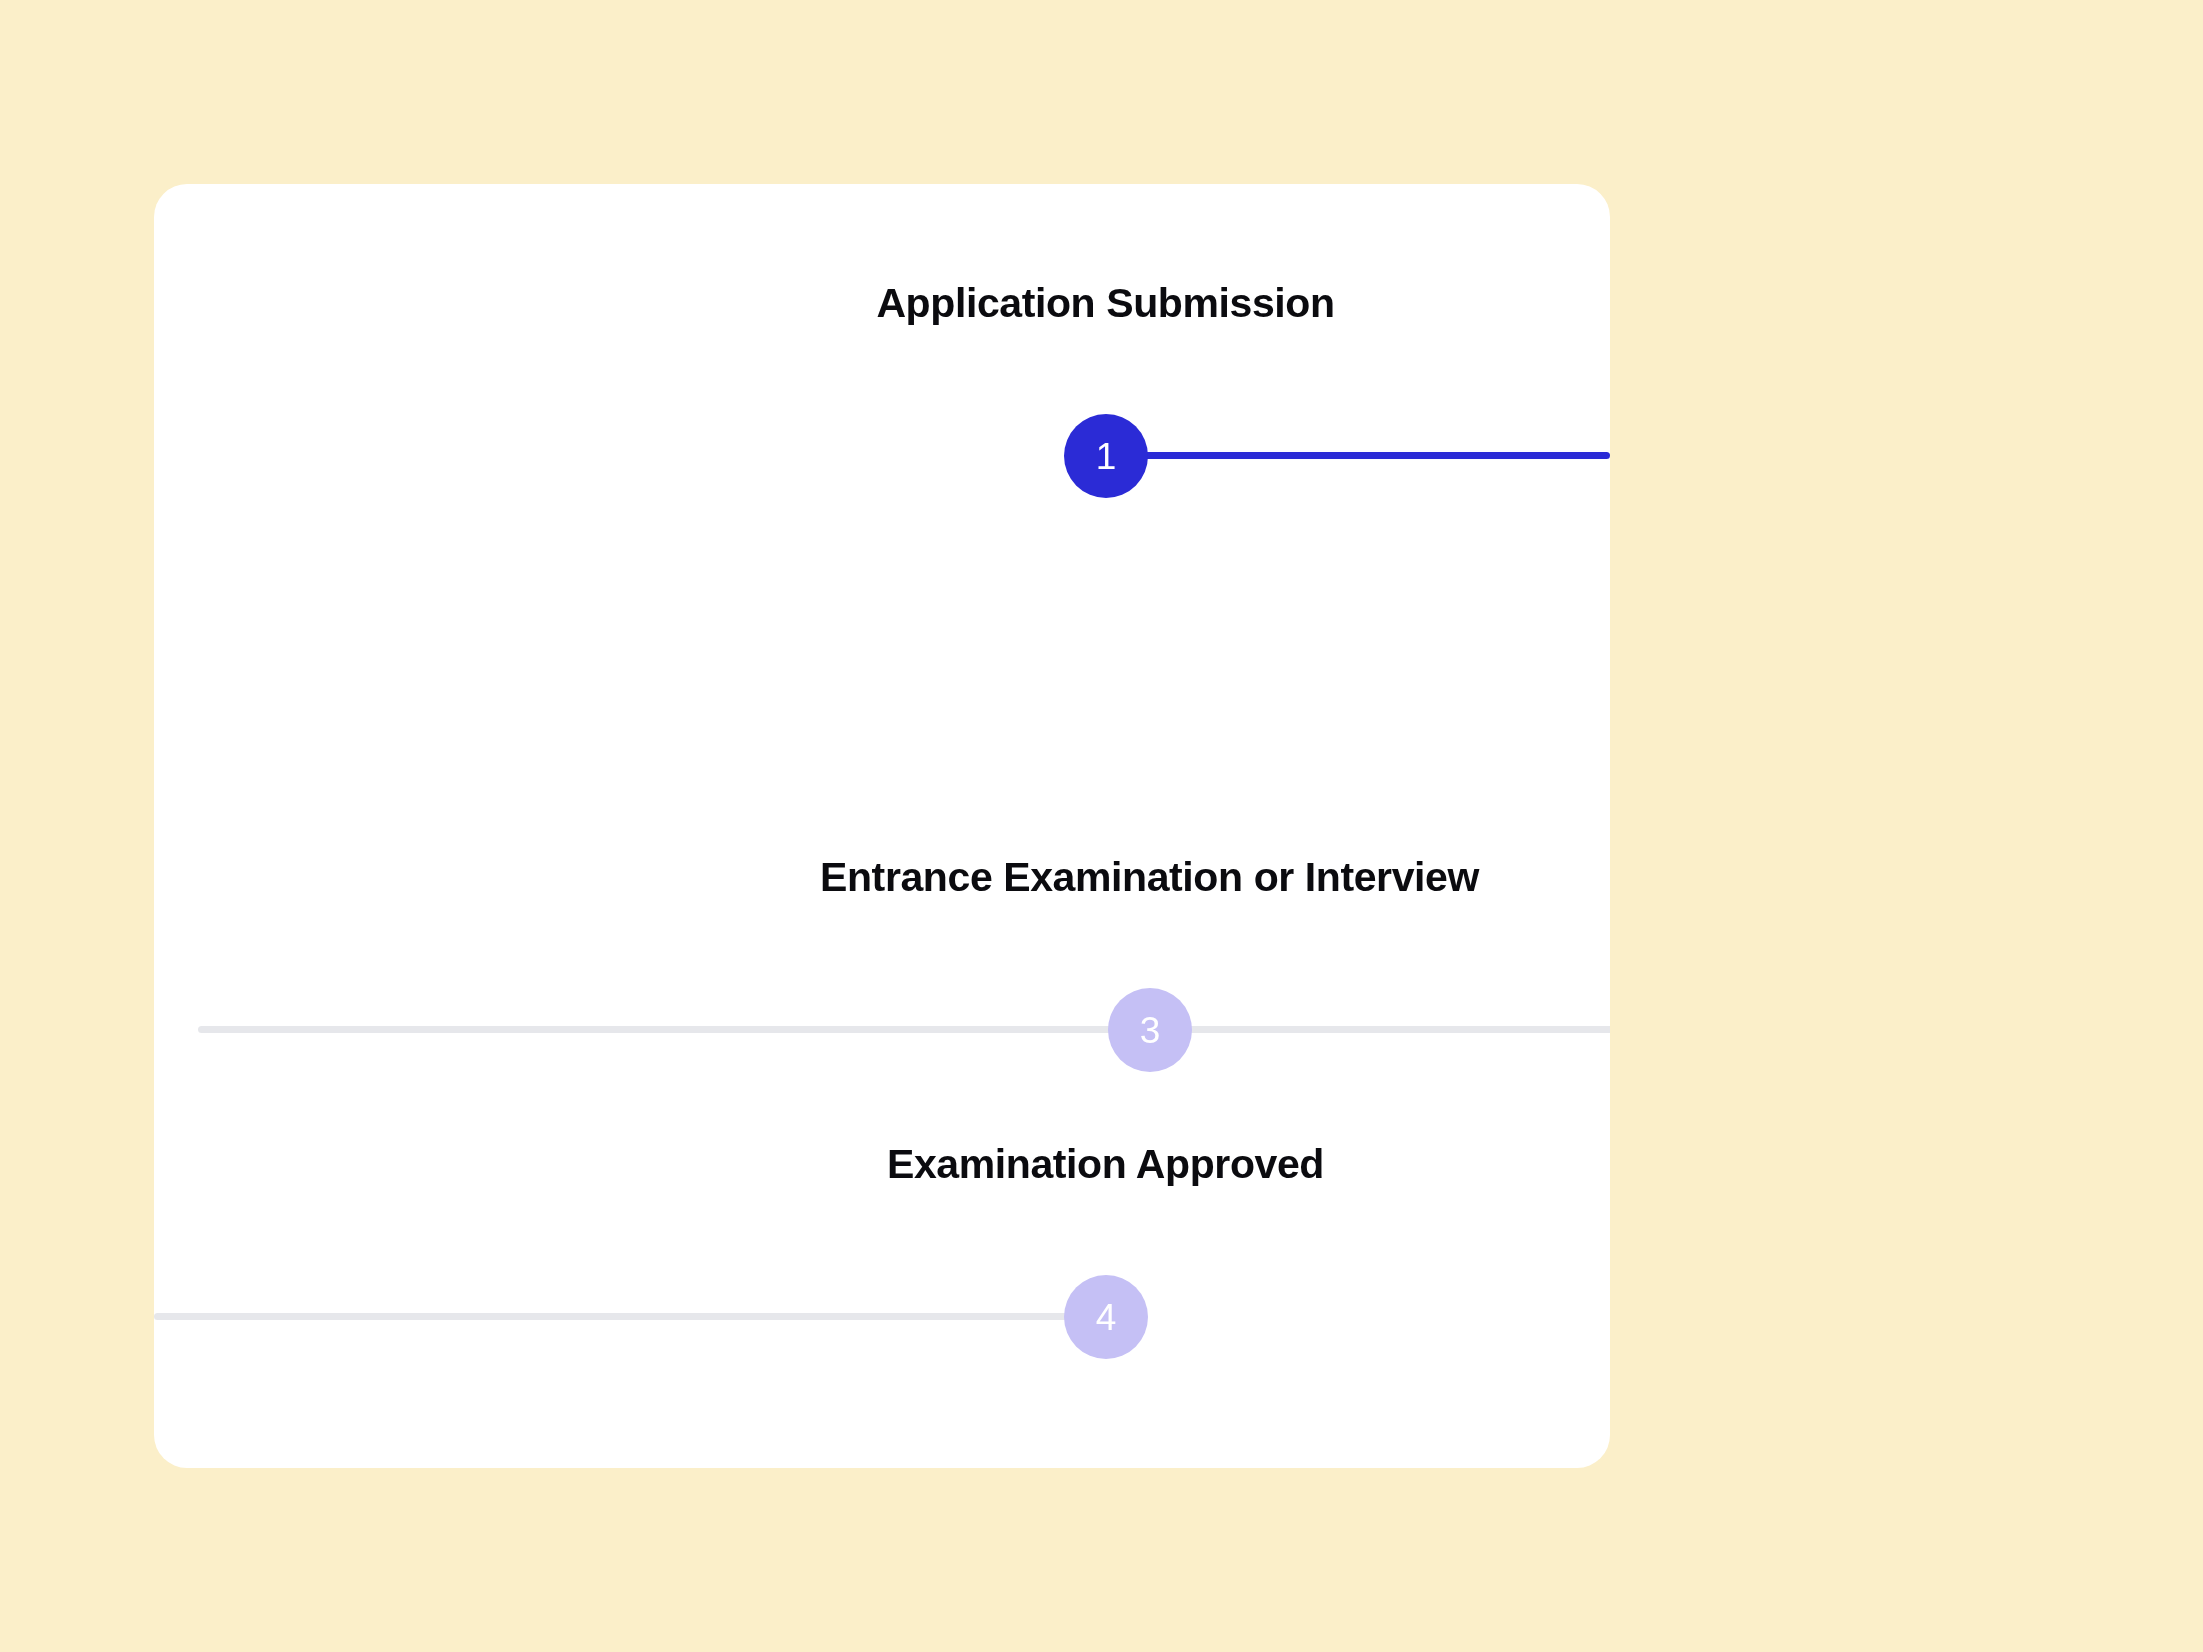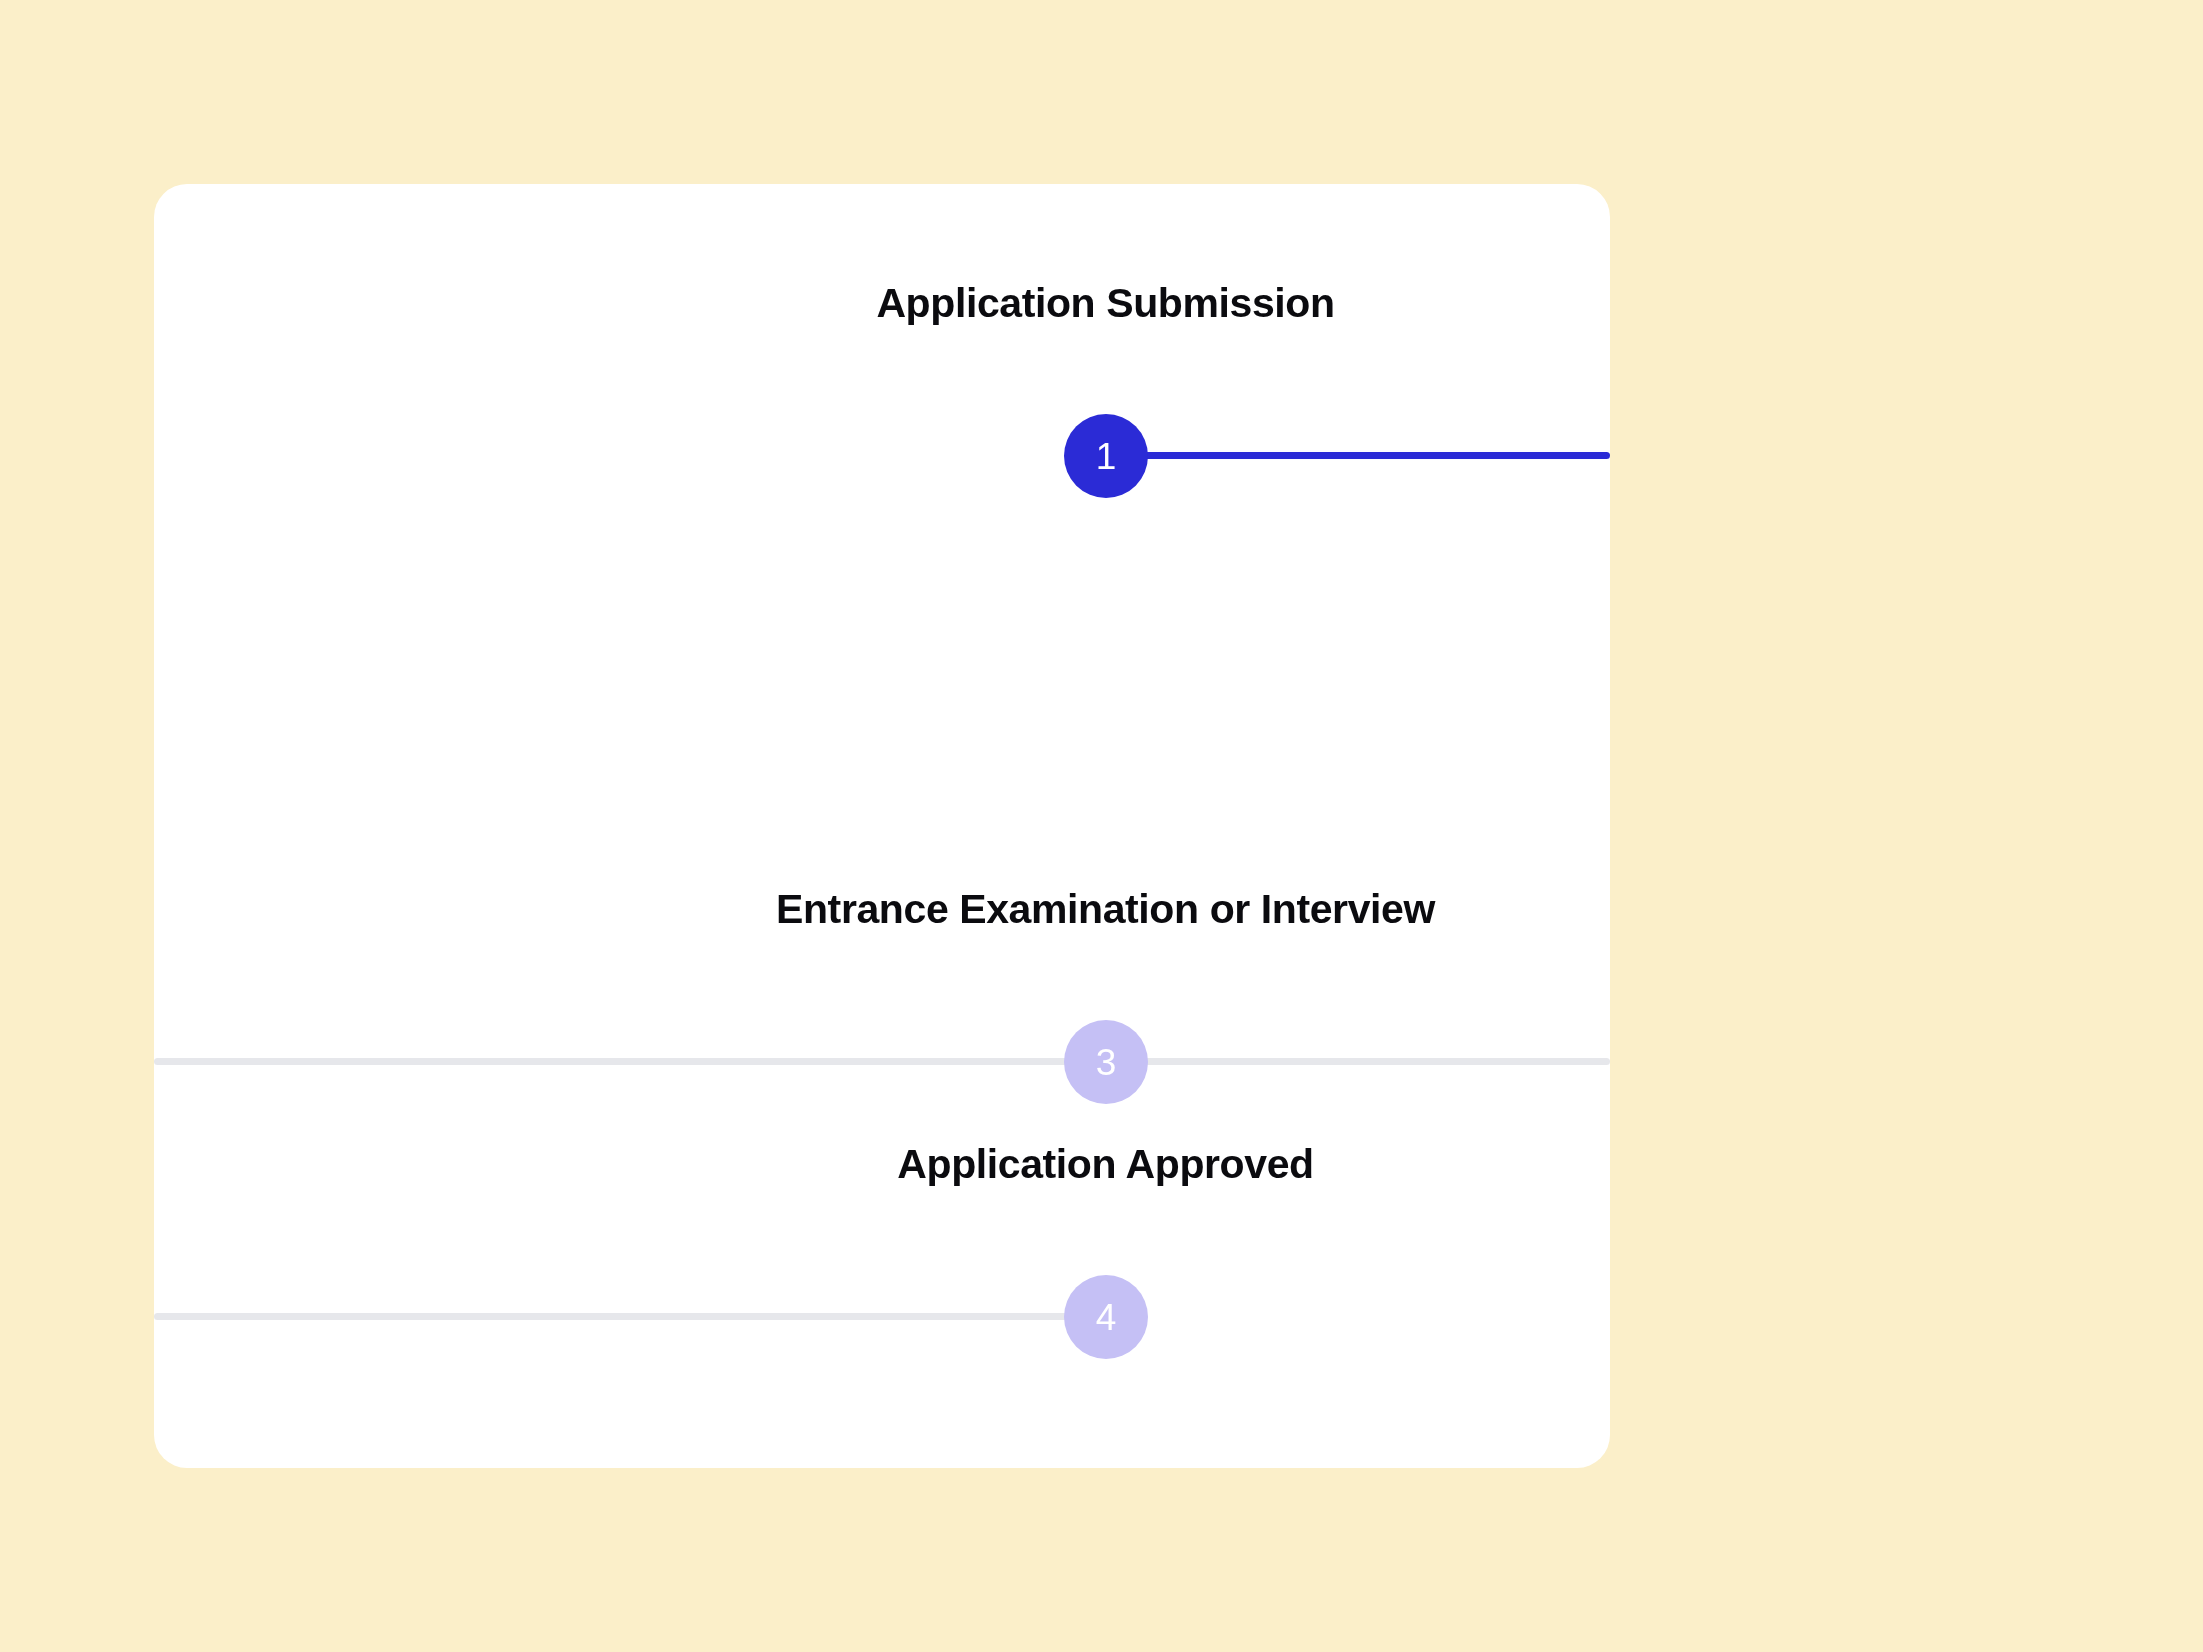--- a/index.html
+++ b/index.html
@@ -29,21 +29,21 @@
 
   .step-row {
     position: absolute;
     left: 0;
     width: 100%;
     height: 287px;
   }
 
   .step-row.r0 { top: 0px; }
   .step-row.r1 { top: 287px; }
-  .step-row.r2 { top: 606px; }
+  .step-row.r2 { top: 574px; margin-left: 44px; }
   .step-row.r3 { top: 861px; }
 
   
   .step-label {
     position: absolute;
     top: 99px;
     left: 0;
     width: 1903px;    
     text-align: center;
     font-size: 41px;
@@ -110,20 +110,20 @@
 
 
   <div class="step-row r2">
     <div class="step-label">Entrance Examination or Interview</div>
     <div class="track left todo"></div>
     <div class="track right todo"></div>
     <div class="node todo">3</div>
   </div>
 
   <div class="step-row r3">
-    <div class="step-label">Application Approved</div>
+    <div class="step-label">Examination Approved</div>
     <div class="track left todo"></div>
 
     <div class="node todo">4</div>
   </div>
 
 </div>
 
 
 </body></html>

